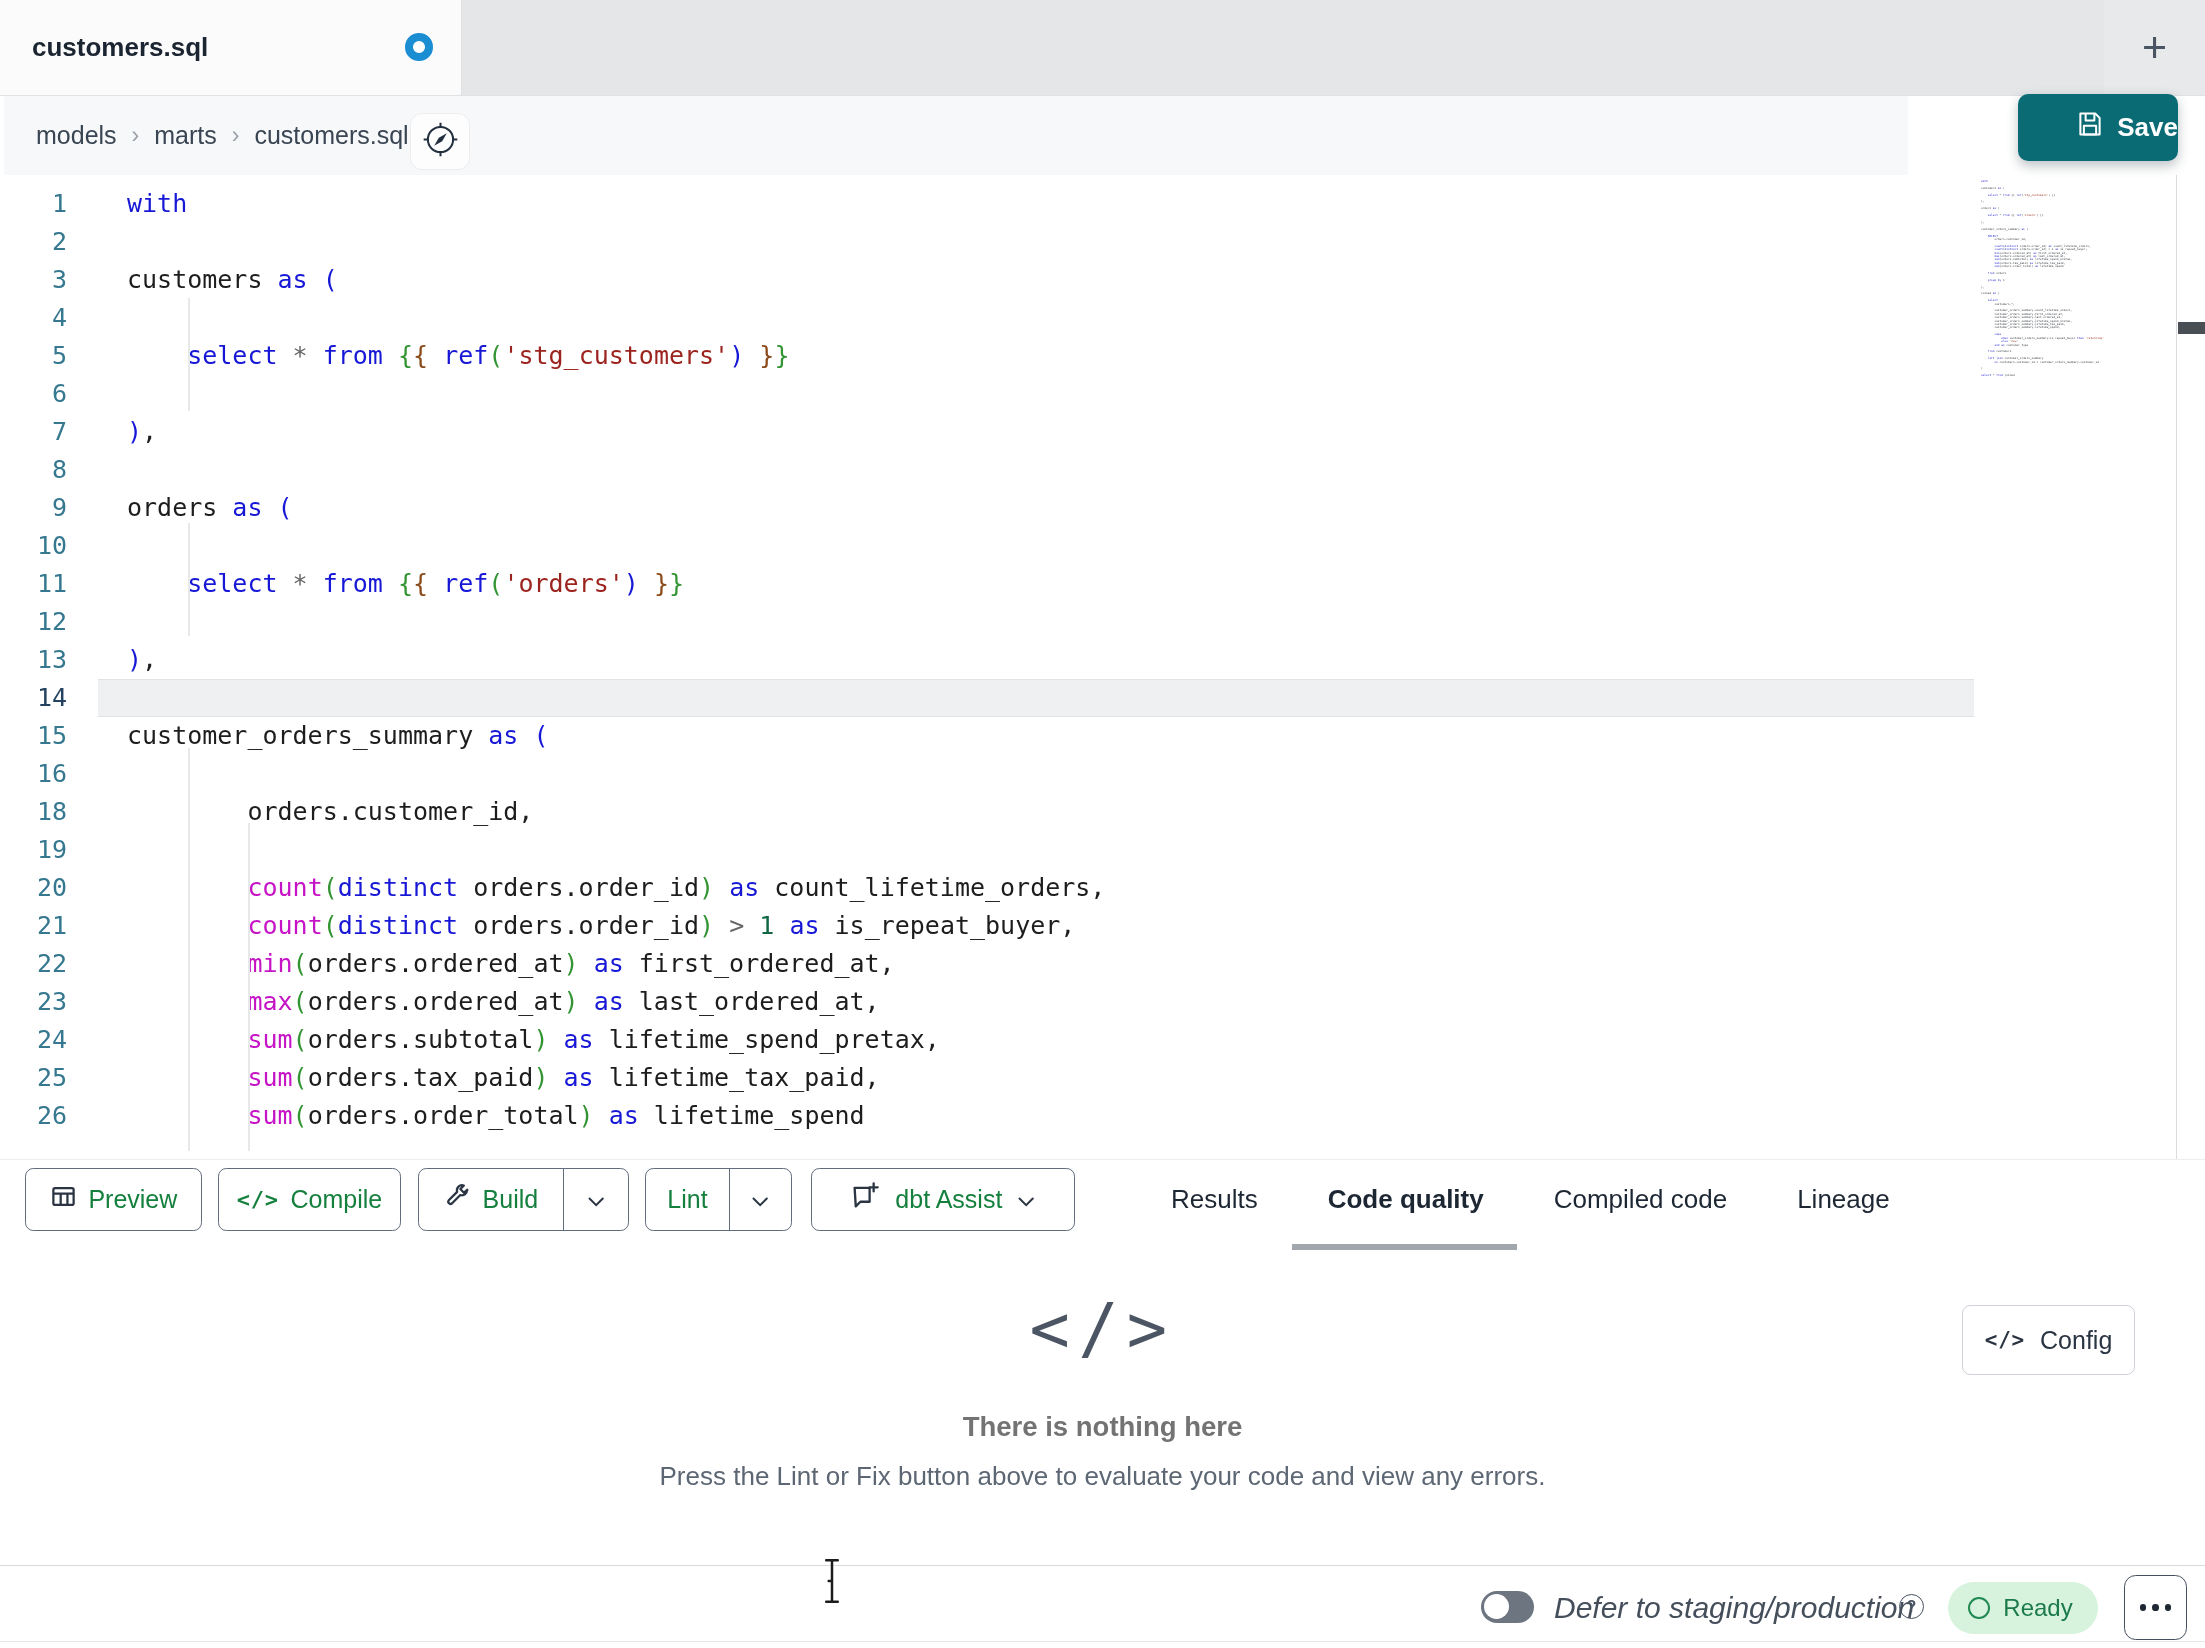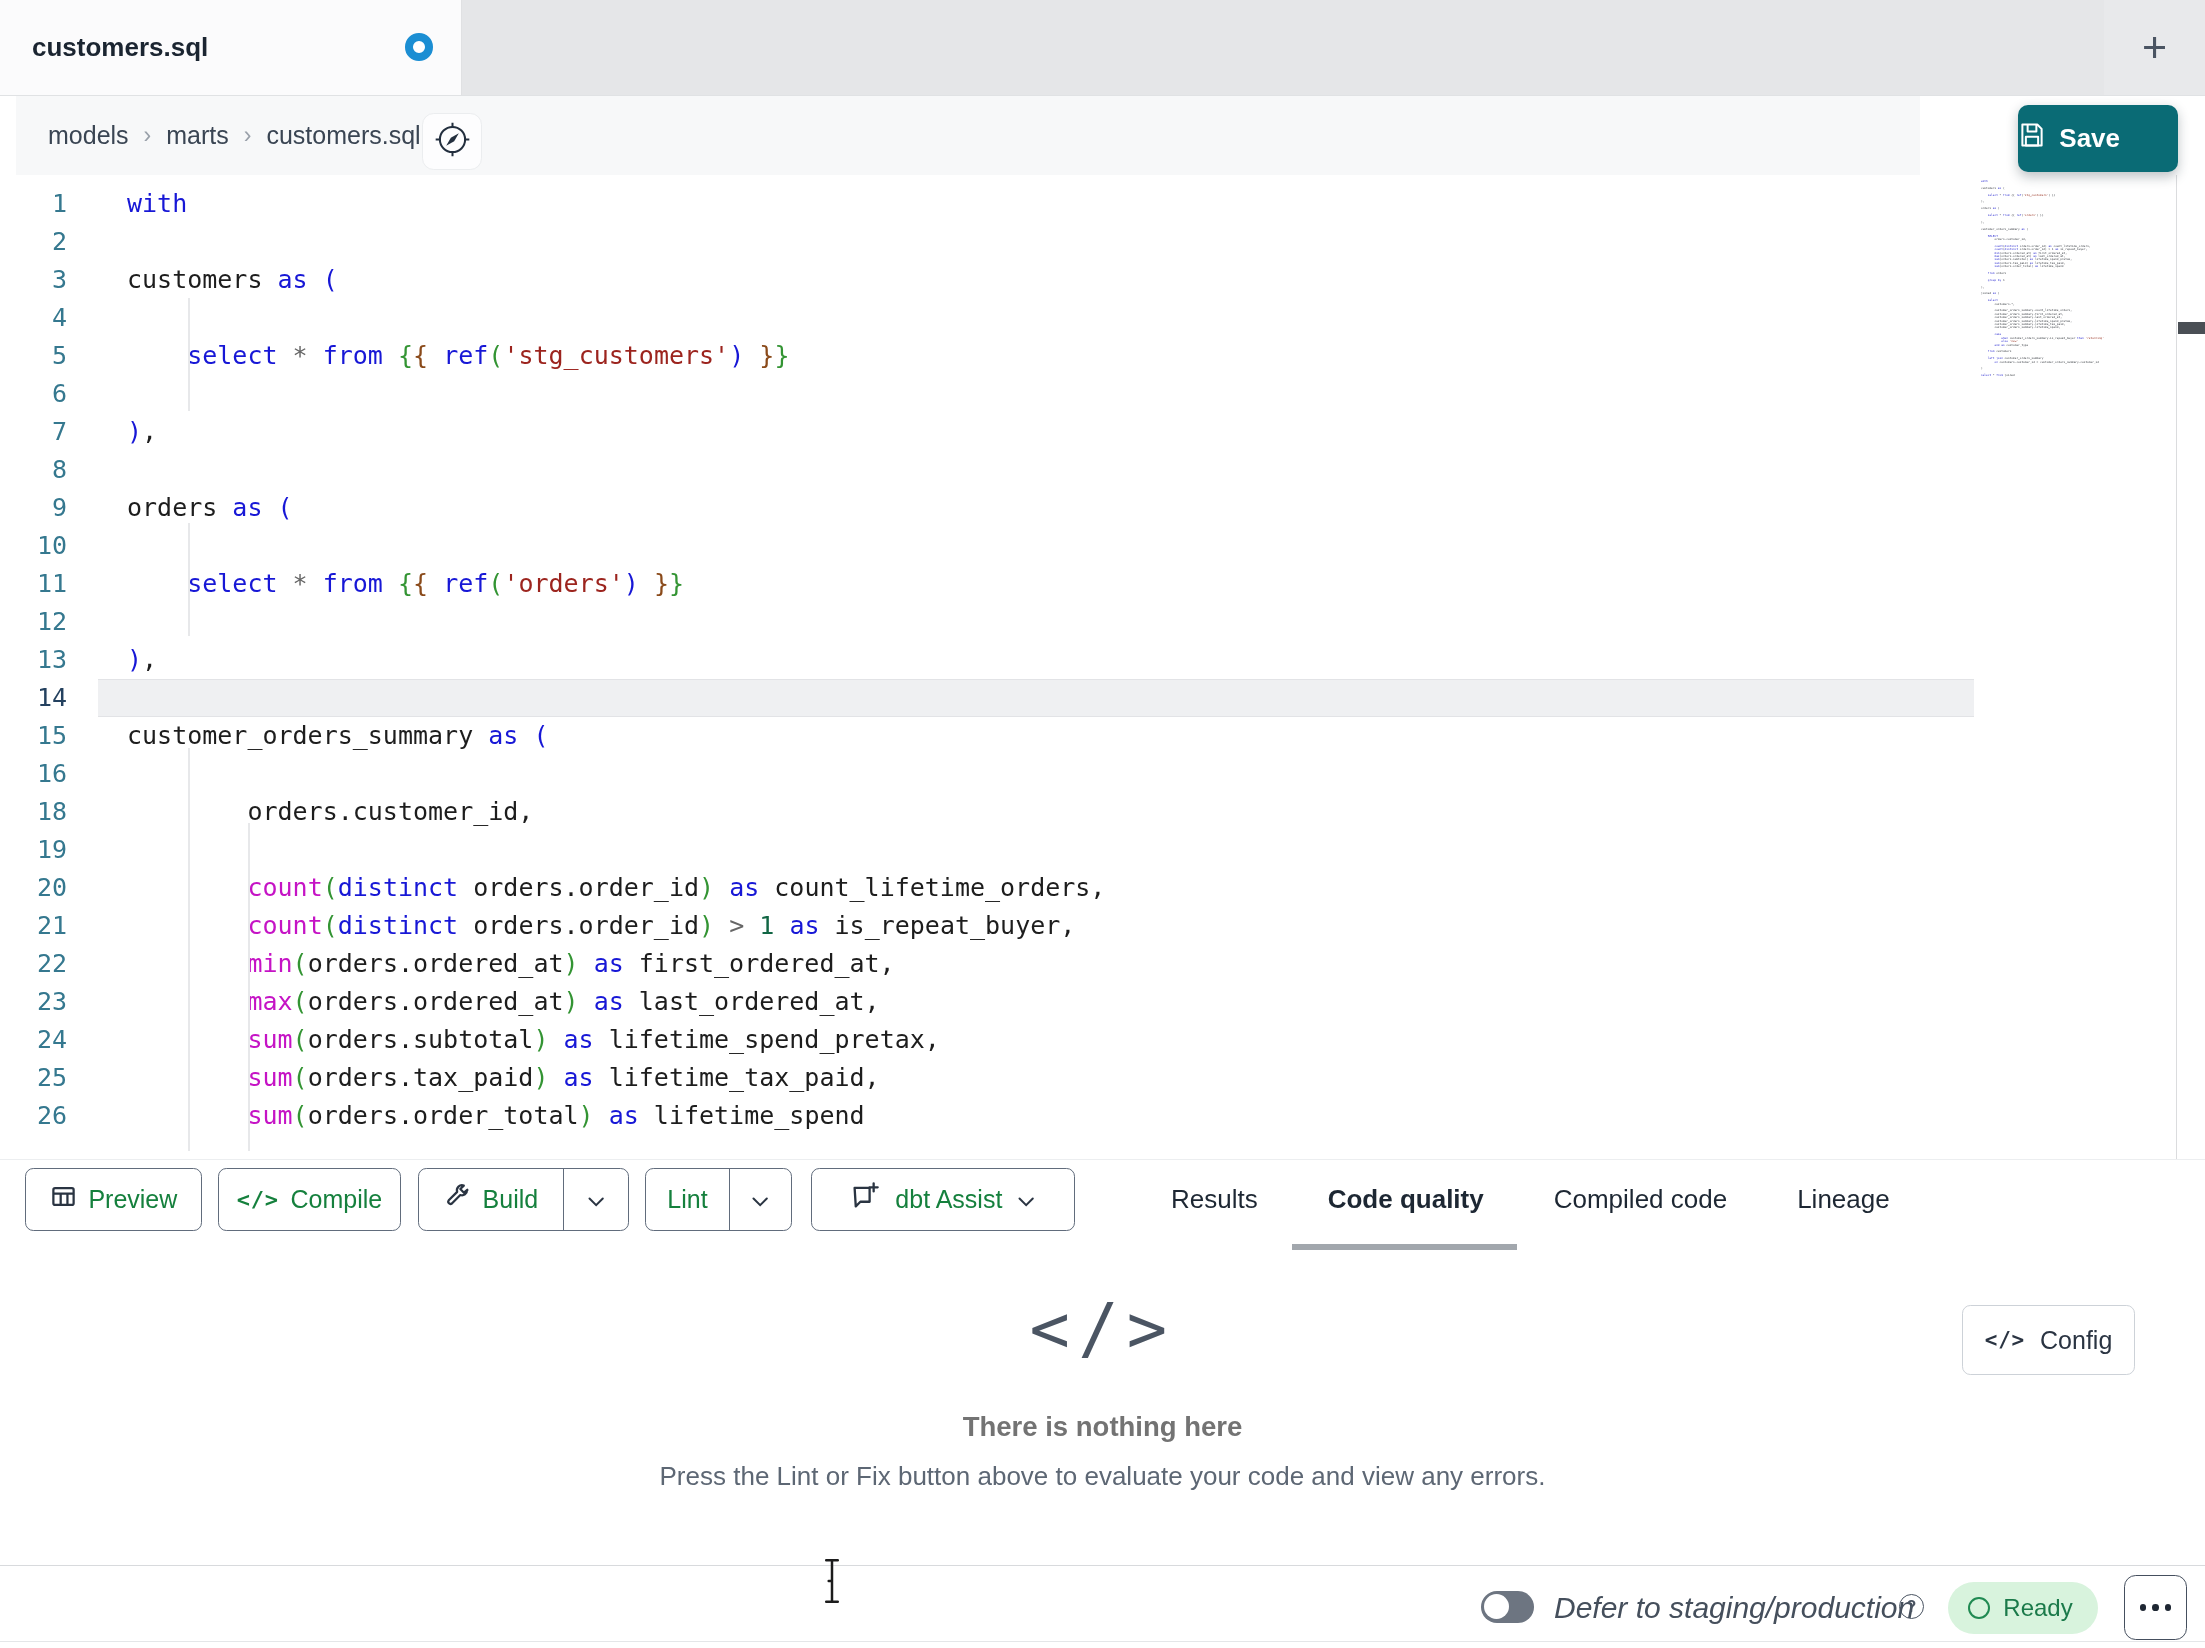--- a/index.html
+++ b/index.html
@@ -10,27 +10,27 @@
   }
   
   .tabbar{position:absolute;left:0;top:0;width:2205px;height:95px;background:#e5e6e8;border-bottom:0.8px solid #e0e2e4;}
   .tab-active{position:absolute;left:0;top:0;width:461px;height:95px;background:#fbfbfc;border-right:0.8px solid #e0e1e3;}
   .tab-title{position:absolute;left:32px;top:0;line-height:95px;font-size:26px;font-weight:700;color:#1b2531;}
   .unsaved-dot{position:absolute;left:405px;top:33px;width:11.7px;height:11.7px;background:#fff;border:8.3px solid #1b8ed3;border-radius:50%;}
   .tabbar-divider{position:absolute;left:2104px;top:0;width:0.8px;height:95px;background:#d2d4d7;}
   .newtab{position:absolute;left:2104px;top:0;width:101px;height:95px;background:#e8e9eb;display:flex;align-items:center;justify-content:center;
     font-size:43px;font-weight:300;color:#4a5462;cursor:pointer;}
   
-  .crumbrow{position:absolute;left:16px;top:96px;width:1904px;height:79px;background:#f7f8f9;}
+  .crumbrow{position:absolute;left:4px;top:96px;width:1904px;height:79px;background:#f7f8f9;}
   .crumbs{position:absolute;left:32px;top:0;height:79px;display:flex;align-items:center;gap:15px;font-size:25px;color:#3a4553;}
   .crumb-sep{color:#9aa1aa;font-size:23px;}
   .compass-btn{position:absolute;left:406px;top:16.7px;width:58px;height:55px;background:#fdfdfe;border:1.7px solid #ebedef;border-radius:11.7px;
     display:flex;align-items:center;justify-content:center;cursor:pointer;}
-  .save-btn{position:absolute;left:2018px;top:105px;width:160px;height:67px;background:#0a6b75;border-radius:10px;z-index:30;
-    display:flex;align-items:center;justify-content:flex-start;gap:13.3px;color:#fff;font-size:26px;font-weight:600;
+  .save-btn{position:absolute;left:2018px;top:94px;width:160px;height:67px;background:#0a6b75;border-radius:10px;z-index:30;
+    display:flex;align-items:center;justify-content:flex-end;gap:13.3px;color:#fff;font-size:26px;font-weight:600;
     box-shadow:0 4.2px 11.7px rgba(20,40,50,.28);cursor:pointer;}
   
   .editor{position:absolute;left:0;top:175px;width:2205px;height:984px;background:#fff;}
   .code-row{position:relative;height:38px;}
   .lnum{position:absolute;left:0;top:0;width:67px;text-align:right;font-family:"DejaVu Sans Mono",monospace;font-size:25px;line-height:38px;color:#35788f;}
   .lnum.cur{color:#24415f;}
   .row-hl{position:absolute;left:98px;top:0;width:1876px;height:38px;background:#eff0f2;border-top:0.8px solid #e2e3e6;border-bottom:0.8px solid #e2e3e6;box-sizing:border-box;}
   .codeln{position:absolute;left:127px;top:0;white-space:pre;font-family:"DejaVu Sans Mono",monospace;font-size:25px;line-height:38px;color:#1d1d1d;}
   .tok-k{color:#1717d6;} .tok-f{color:#c513c5;} .tok-s{color:#9c241e;} .tok-n{color:#116644;}
   .tok-o{color:#666;} .tok-p1{color:#1717d6;} .tok-p2{color:#339433;} .tok-p3{color:#8a4a1a;} .tok-t{color:#1d1d1d;}

